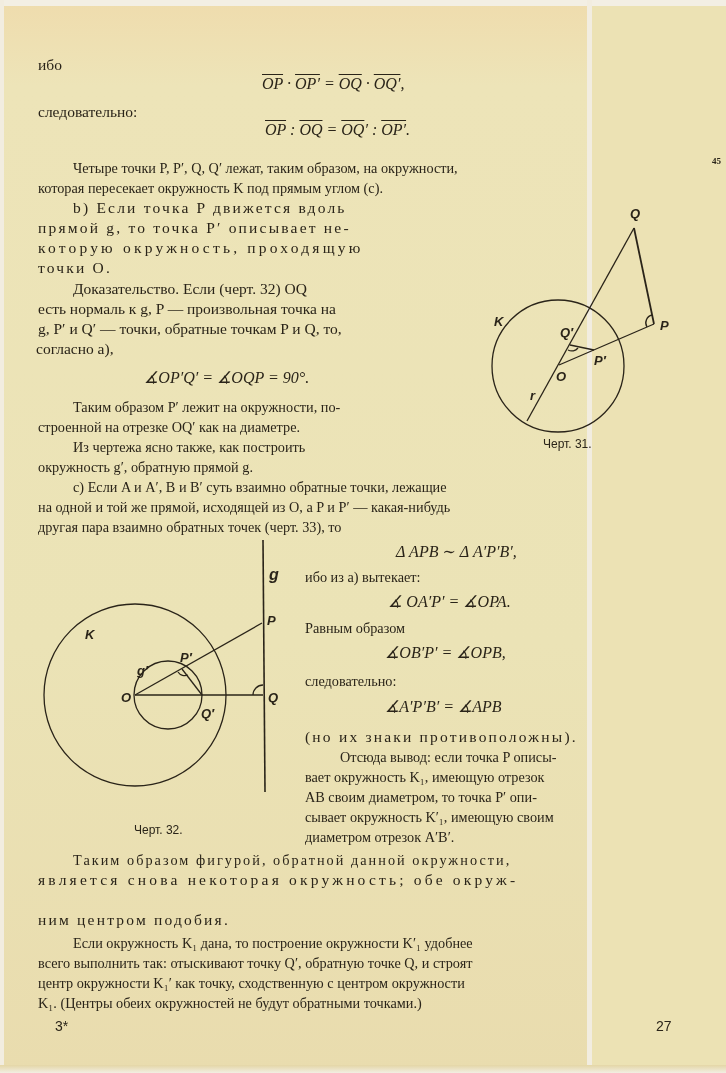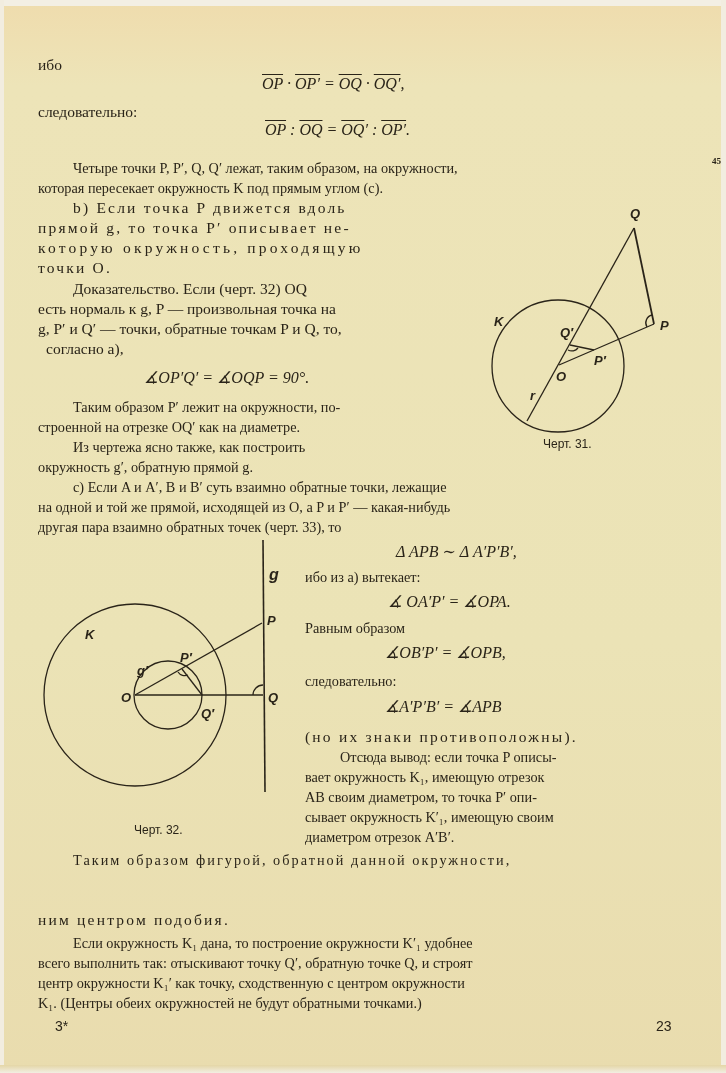--- a/index.html
+++ b/index.html
@@ -4,21 +4,21 @@
   <style>
     html, body { margin: 0; padding: 0; }
     body {
       width: 726px; height: 1073px; overflow: hidden;
       background: #ece2b4;
       font-family: "Liberation Serif", "DejaVu Serif", serif;
       color: #2a2419;
       position: relative;
     }
     .page {
-      position: absolute; left: 0; top: 0; width: 726px; height: 1073px;
+      position: absolute; left: 0; top: 0; width: 592px; height: 1073px;
       background: linear-gradient(180deg, #efdcad 0%, #ede4b8 8%, #ebe3b6 60%, #e9dcae 100%);
     }
     .edge-top { position:absolute; left:0; top:0; width:726px; height:6px; background:#f3efe4; }
     .edge-bottom { position:absolute; left:0; bottom:0; width:726px; height:8px; background:linear-gradient(180deg,#e4d6a6,#f2eee2); }
     .edge-left { position:absolute; left:0; top:0; width:4px; height:1073px; background:#f2ede0; }
     .edge-right { position:absolute; right:0; top:0; width:5px; height:1073px; background:#f2ede0; }
 
     .t { position: absolute; font-size: 15.5px; line-height: 20px; white-space: nowrap; }
     .cond { transform: scaleX(0.92); transform-origin: left center; }
     .sp { letter-spacing: 3.2px; }
@@ -53,21 +53,21 @@
   <div class="t cond" style="left:38px; top:178px;">которая пересекает окружность K под прямым углом (c).</div>
 
   <div class="t sp2" style="left:73px; top:198px;">b) Если точка P движется вдоль</div>
   <div class="t sp" style="left:38px; top:238px;">которую окружность, проходящую</div>
   <div class="t sp2" style="left:38px; top:218px;">прямой g, то точка P′ описывает не-</div>
   <div class="t sp2" style="left:38px; top:258px;">точки O.</div>
 
   <div class="t" style="left:73px; top:279px;">Доказательство. Если (черт. 32) OQ</div>
   <div class="t" style="left:38px; top:299px;">есть нормаль к g, P — произвольная точка на</div>
   <div class="t" style="left:38px; top:319px;">g, P′ и Q′ — точки, обратные точкам P и Q, то,</div>
-  <div class="t" style="left:46px; top:339px;text-align:right;">согласно a),</div>
+  <div class="t" style="left:36px; top:339px;text-align:right;">согласно a),</div>
   <div class="eq" style="left:144px; top:368px;">∡OP′Q′ = ∡OQP = 90°.</div>
 
   <div class="t cond" style="left:73px; top:397px;">Таким образом P′ лежит на окружности, по-</div>
   <div class="t cond" style="left:38px; top:417px;">строенной на отрезке OQ′ как на диаметре.</div>
   <div class="t cond" style="left:73px; top:437px;">Из чертежа ясно также, как построить</div>
   <div class="t cond" style="left:38px; top:457px;">окружность g′, обратную прямой g.</div>
 
   <svg width="256" height="300" style="left:470px; top:160px;">
     <g stroke="#2a2419" fill="none" stroke-width="1.3">
       <circle cx="88" cy="206" r="66"></circle>
@@ -122,22 +122,23 @@
   <div class="t cond" style="left:305px; top:671px;">следовательно:</div>
   <div class="eq" style="left:385px; top:697px;">∡A′P′B′ = ∡APB</div>
   <div class="t sp2" style="left:305px; top:727px;">(но их знаки противоположны).</div>
   <div class="t cond" style="left:340px; top:747px;">Отсюда вывод: если точка P описы-</div>
   <div class="t cond" style="left:305px; top:767px;">вает окружность K₁, имеющую отрезок</div>
   <div class="t cond" style="left:305px; top:787px;">AB своим диаметром, то точка P′ опи-</div>
   <div class="t cond" style="left:305px; top:807px;">сывает окружность K′₁, имеющую своим</div>
   <div class="t cond" style="left:305px; top:827px;">диаметром отрезок A′B′.</div>
 
   <div class="t sp2 cond" style="left:73px; top:850px;">Таким образом фигурой, обратной данной окружности,</div>
+  <div class="t sp" style="left:38px; top:870px;">является снова некоторая окружность; обе окруж-</div>
   <div class="t sp2" style="left:38px; top:910px;">ним центром подобия.</div>
 
   <div class="t cond" style="left:73px; top:933px;">Если окружность K₁ дана, то построение окружности K′₁ удобнее</div>
   <div class="t cond" style="left:38px; top:953px;">всего выполнить так: отыскивают точку Q′, обратную точке Q, и строят</div>
   <div class="t cond" style="left:38px; top:973px;">центр окружности K₁′ как точку, сходственную с центром окружности</div>
   <div class="t cond" style="left:38px; top:993px;">K₁. (Центры обеих окружностей не будут обратными точками.)</div>
 
   <div class="foot" style="left:55px; top:1018px;">3*</div>
-  <div class="foot" style="left:656px; top:1018px;">23</div>
+  <div class="foot" style="left:656px; top:1018px;">27</div>
 </div>
 
 </body></html>

